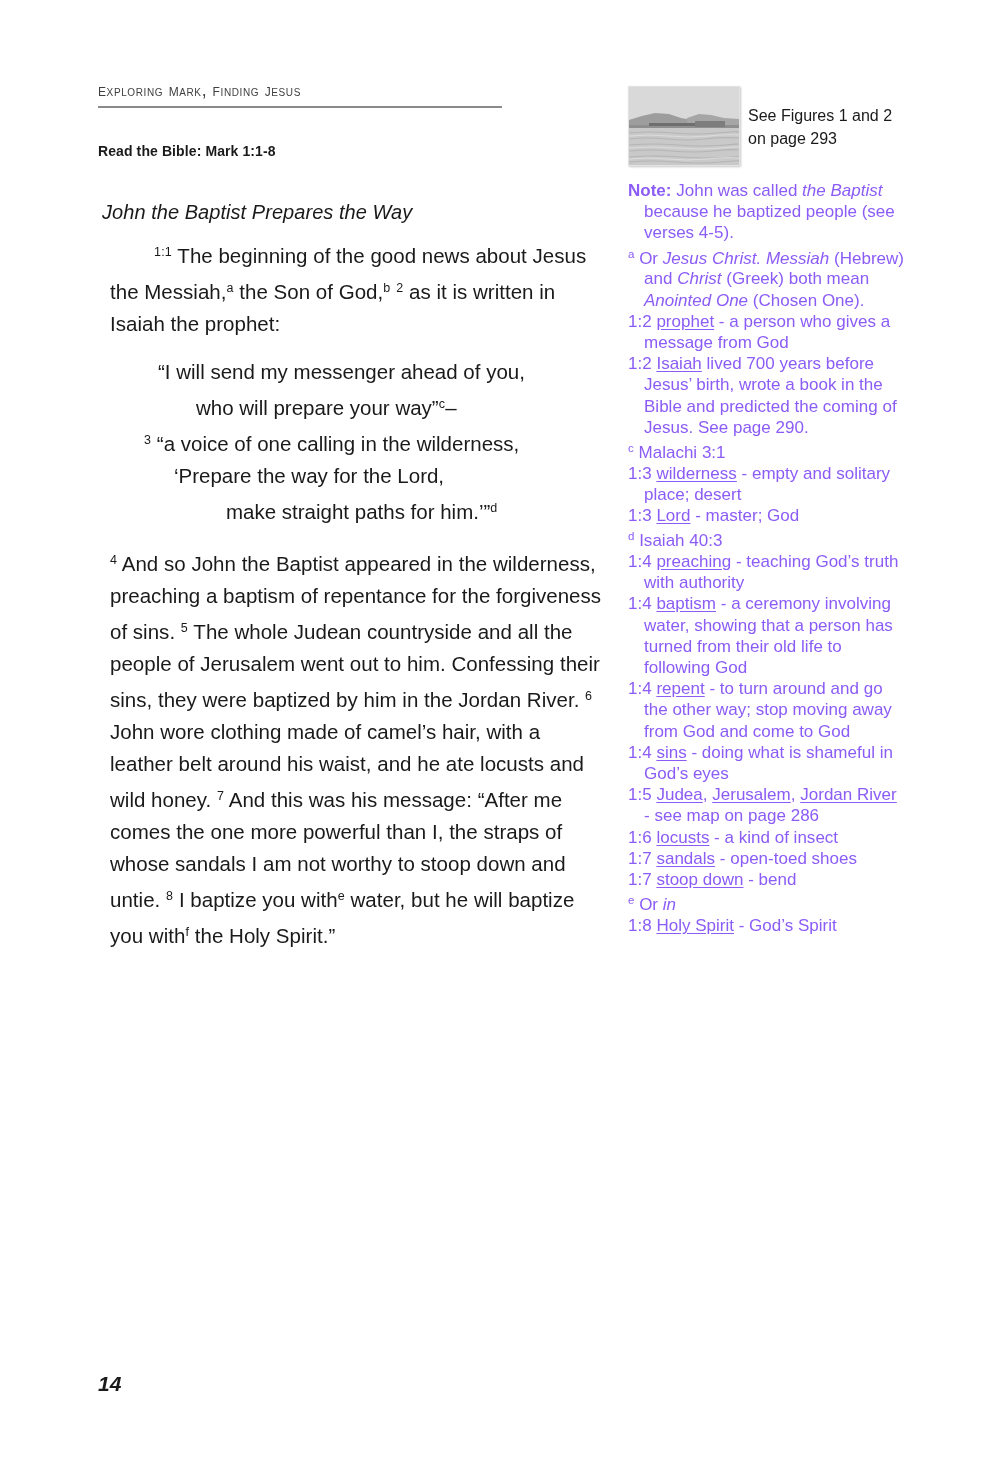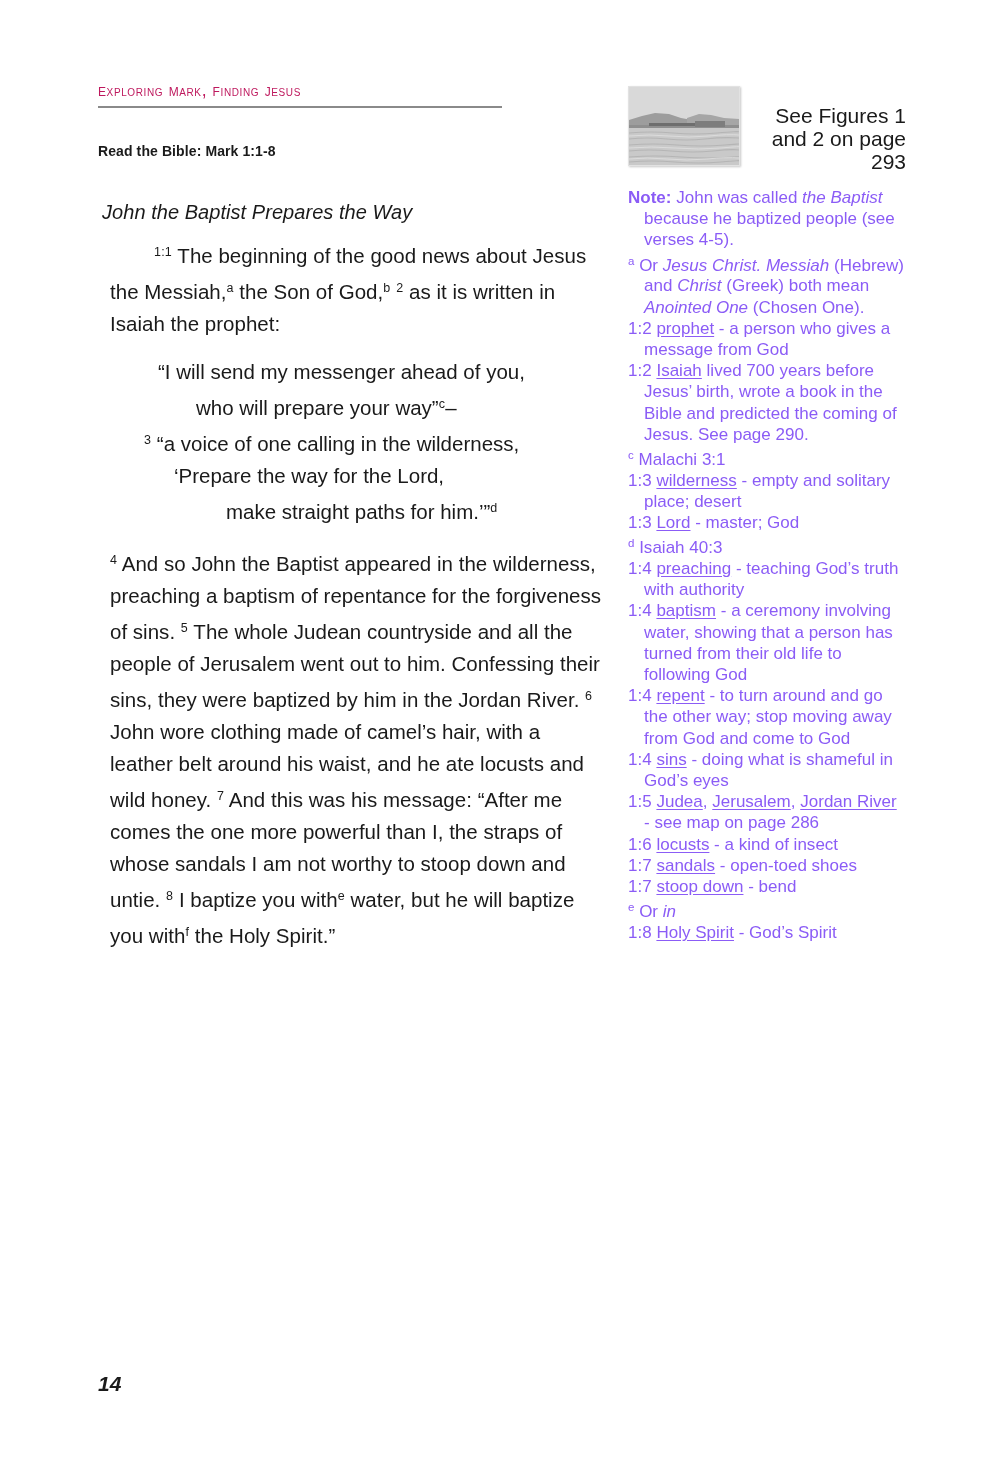--- a/index.html
+++ b/index.html
@@ -23,21 +23,21 @@
   
   .running-head {
     position: absolute;
     left: 98px;
     top: 80px;
     width: 420px;
   }
   .running-head-text {
     font-size: 17.5px;
     letter-spacing: 0.6px;
-    color: #be185d;
+    color: #404040;
     font-variant: small-caps;
     text-transform: lowercase;
     white-space: nowrap;
   }
   .running-head-text::first-letter { }
   .head-rule {
     margin-top: 5px;
     width: 404px;
     height: 2px;
     background: #8a8a8a;
@@ -117,24 +117,24 @@
     flex: 0 0 auto;
     border: 1px solid #e2e2e2;
     box-shadow: 1px 1px 2px rgba(0,0,0,0.22);
     background: #d8d8d8;
     position: relative;
     overflow: hidden;
   }
   .thumb svg { display: block; width: 100%; height: 100%; }
   .figure-caption {
     flex: 1 1 auto;
-    font-size: 21px;
+    font-size: 16px;
     line-height: 23px;
     color: #1a1a1a;
-    text-align: right;
+    text-align: left;
     padding-left: 8px;
     padding-top: 18px;
   }
 
   .note-list {
     margin: 0;
     padding: 0;
     list-style: none;
   }
   .note-item {

